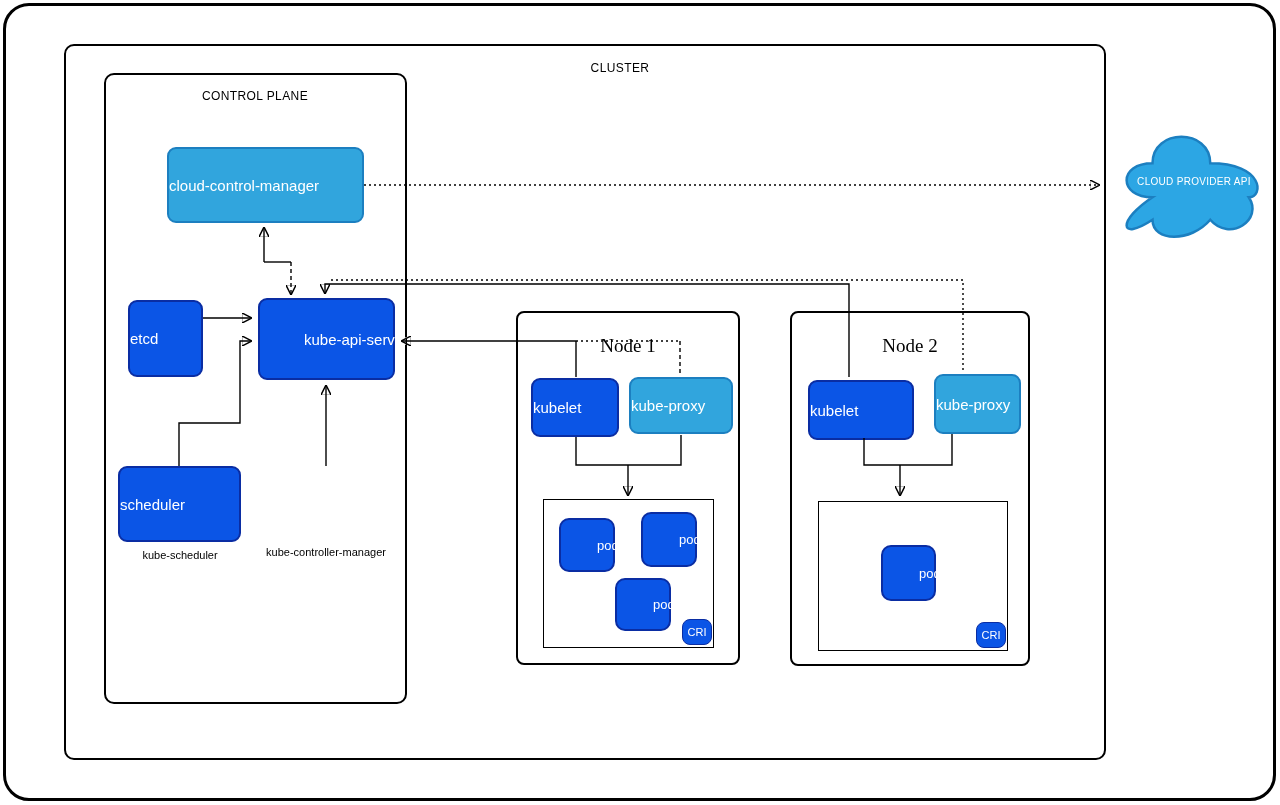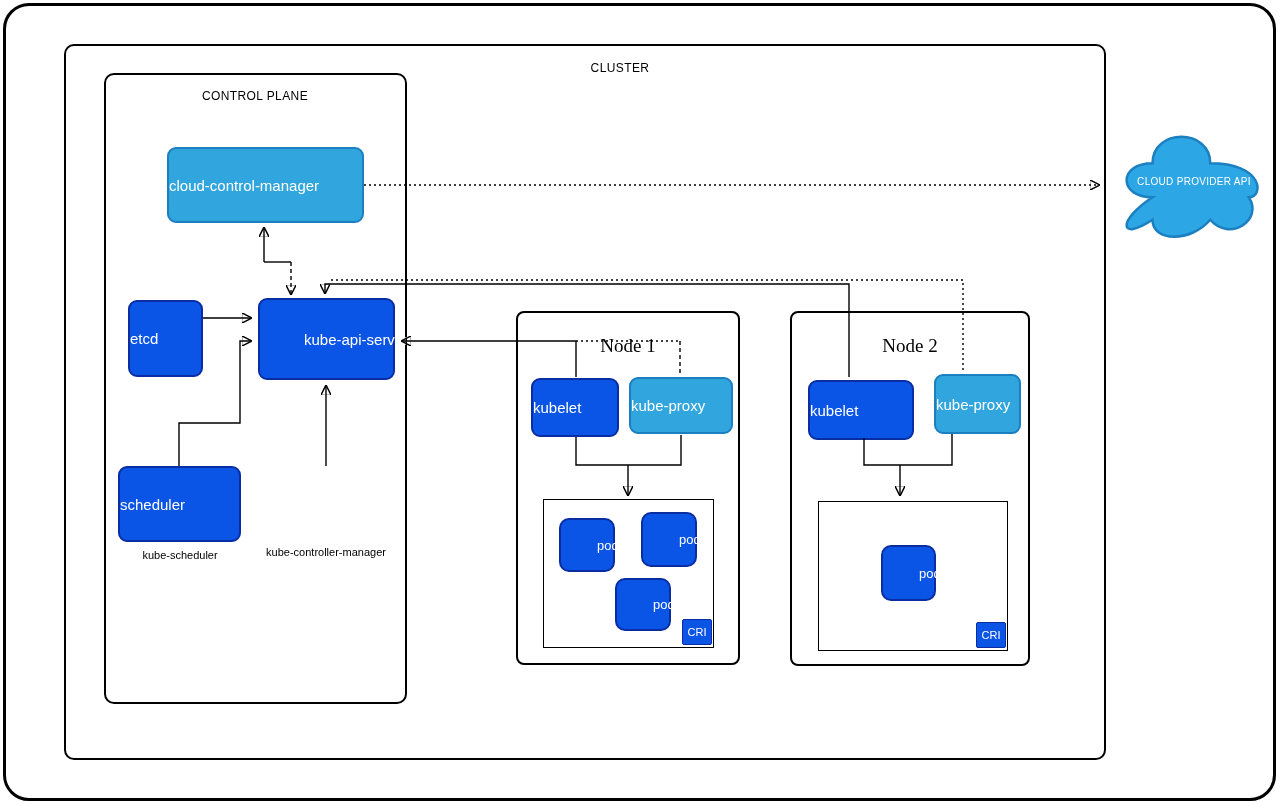--- a/index.html
+++ b/index.html
@@ -28,21 +28,21 @@
     display:flex;align-items:center;justify-content:flex-start;
     color:#fff;font-size:15px;border-radius:9px;white-space:nowrap;
     border:2px solid;
   }
   .box.dark{background:var(--primary-blue);border-color:var(--primary-blue-border);}
   .box.light{background:var(--light-blue);border-color:var(--light-blue-border);}
   .caption{font-size:11px;text-align:center;white-space:nowrap;}
   .cri-container{border:1.5px solid #000;background:#fff;}
   .pod{border-radius:10px;font-size:13px;padding-left:36px;}
   .cri-badge{
-    right:1px;bottom:2px;width:30px;height:26px;border-radius:2px;
+    right:1px;bottom:2px;width:30px;height:26px;border-radius:8px;
     background:var(--primary-blue);color:#fff;font-size:11px;
     display:flex;align-items:center;justify-content:center;border:1px solid var(--primary-blue-border);
   }
   #connector-layer{left:0;top:0;width:1280px;height:805px;pointer-events:none;}
   #connector-layer path{stroke:var(--line);fill:none;stroke-width:1.4px;}
   #connector-layer path.dashed{stroke-dasharray:4 3;}
   #connector-layer path.dotted{stroke-dasharray:2 3;}
   #cloud-shape-svg{left:1114px;top:124px;width:160px;height:126px;}
   #cloud-label{
     left:1126px;top:176px;width:136px;text-align:center;

